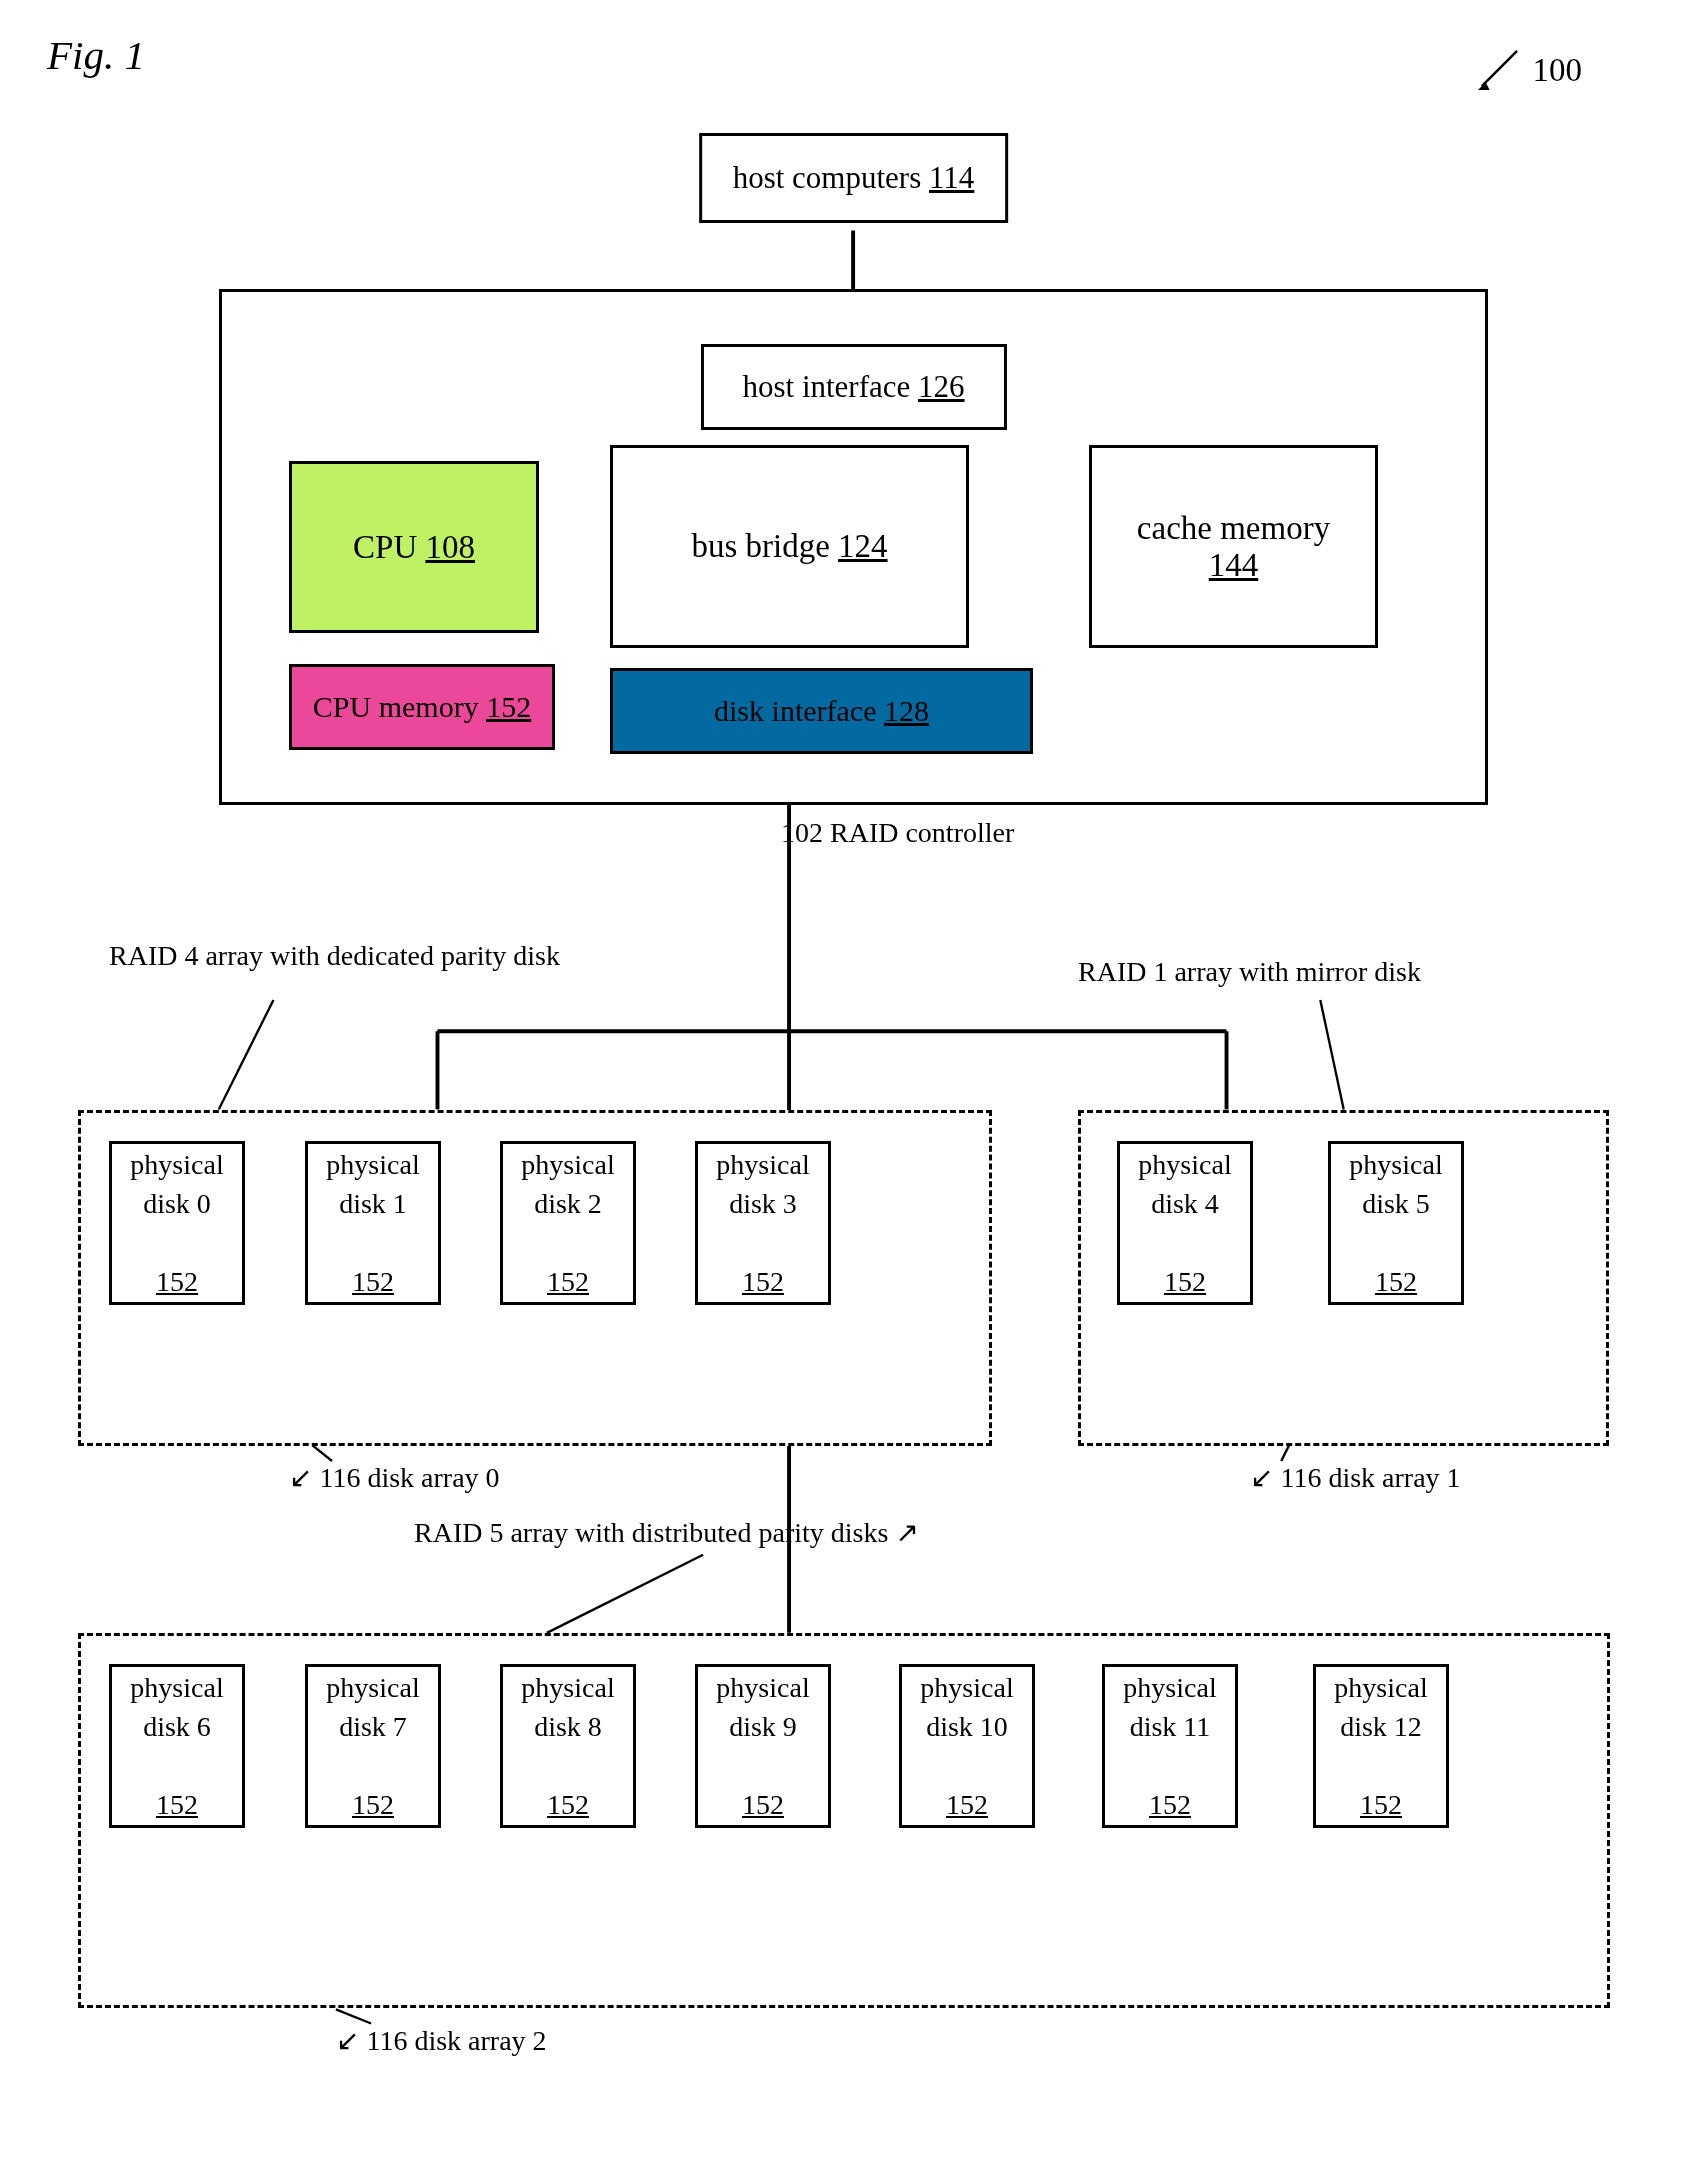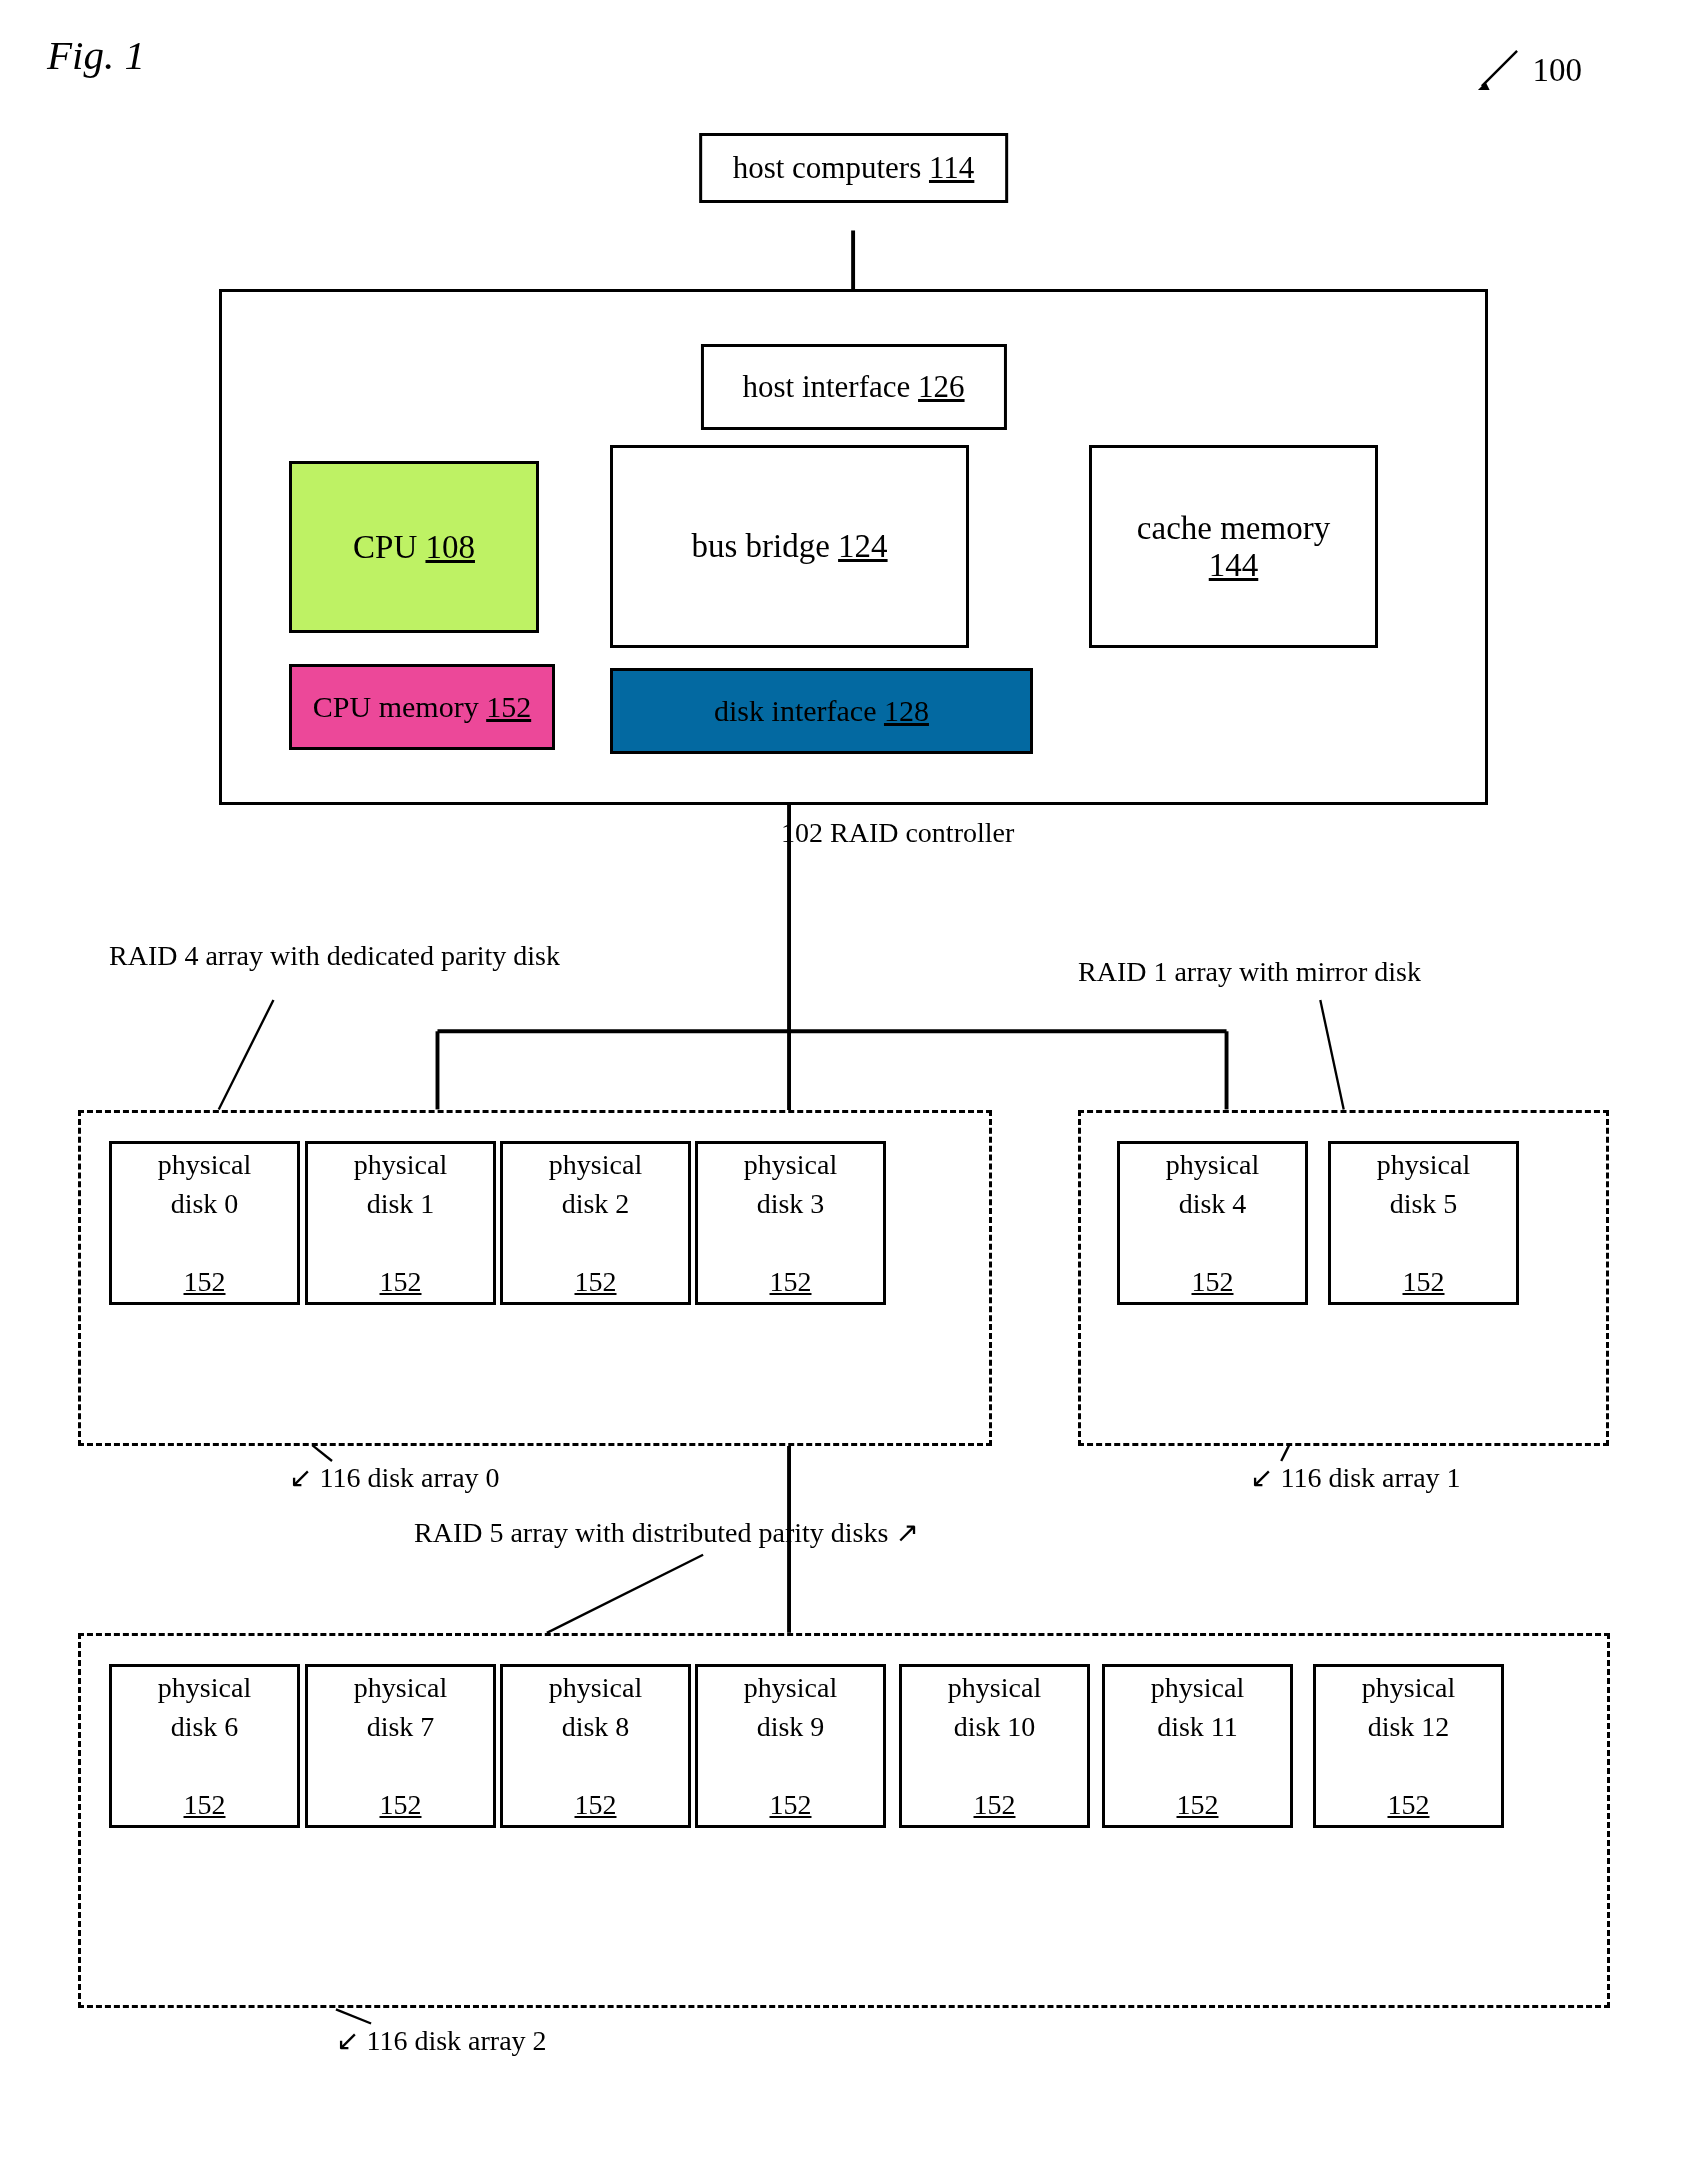--- a/index.html
+++ b/index.html
@@ -36,21 +36,21 @@
       height: 47px;
     }
 
     
     .host-computers {
       position: absolute;
       top: 133px;
       left: 50%;
       transform: translateX(-50%);
       border: 3.1px solid #000;
-      padding: 14px 31px;
+      padding: 24px 31px;
       font-size: 31px;
       white-space: nowrap;
       background: #fff;
     }
 
     
     .connector-svg {
       position: absolute;
       top: 0;
       left: 0;
@@ -214,21 +214,21 @@
     .phys-disk {
       position: absolute;
       border: 3.9px solid #000;
       display: flex;
       flex-direction: column;
       align-items: center;
       justify-content: center;
       font-size: 28px;
       line-height: 1.4;
       background: #fff;
-      width: 191px;
+      width: 136px;
       height: 164px;
       text-align: center;
     }
 
     
     .disk-0  { top: 1141px; left: 109px; }
     .disk-1  { top: 1141px; left: 305px; }
     .disk-2  { top: 1141px; left: 500px; }
     .disk-3  { top: 1141px; left: 695px; }
 

